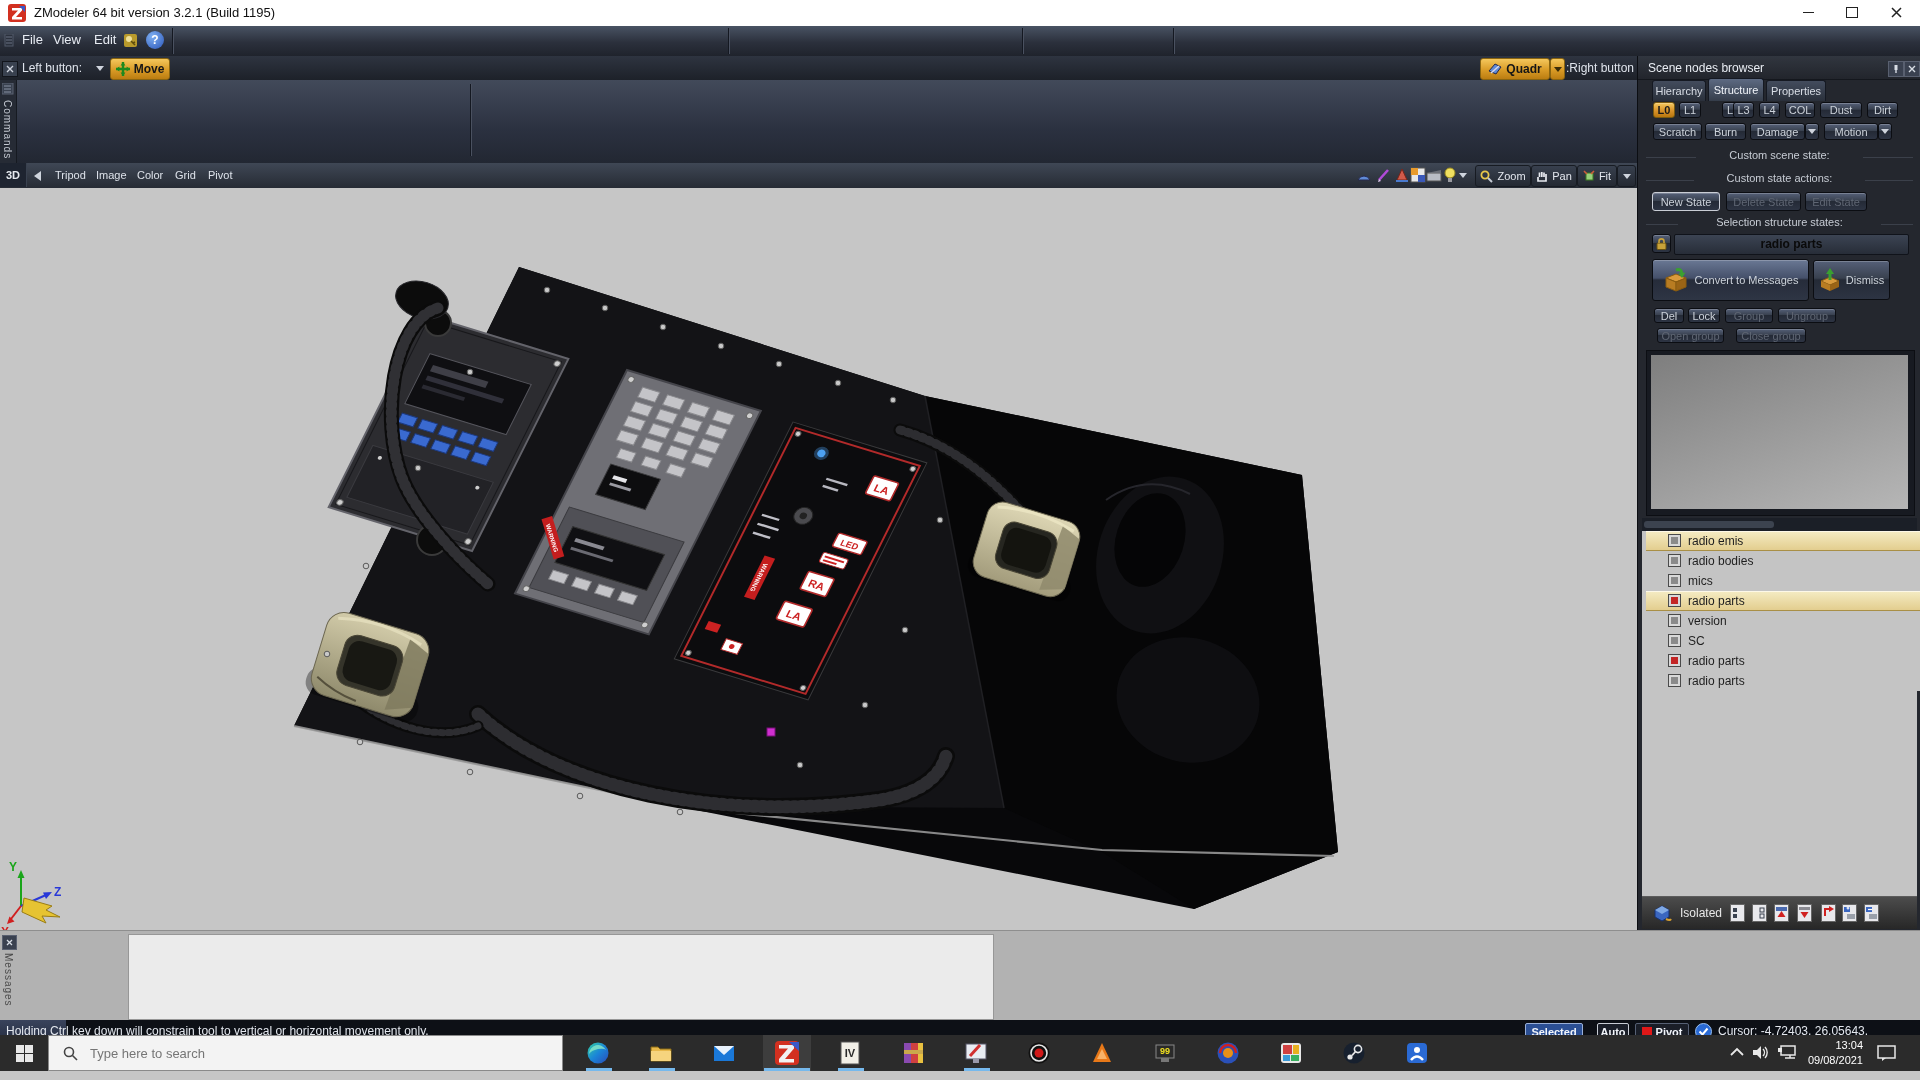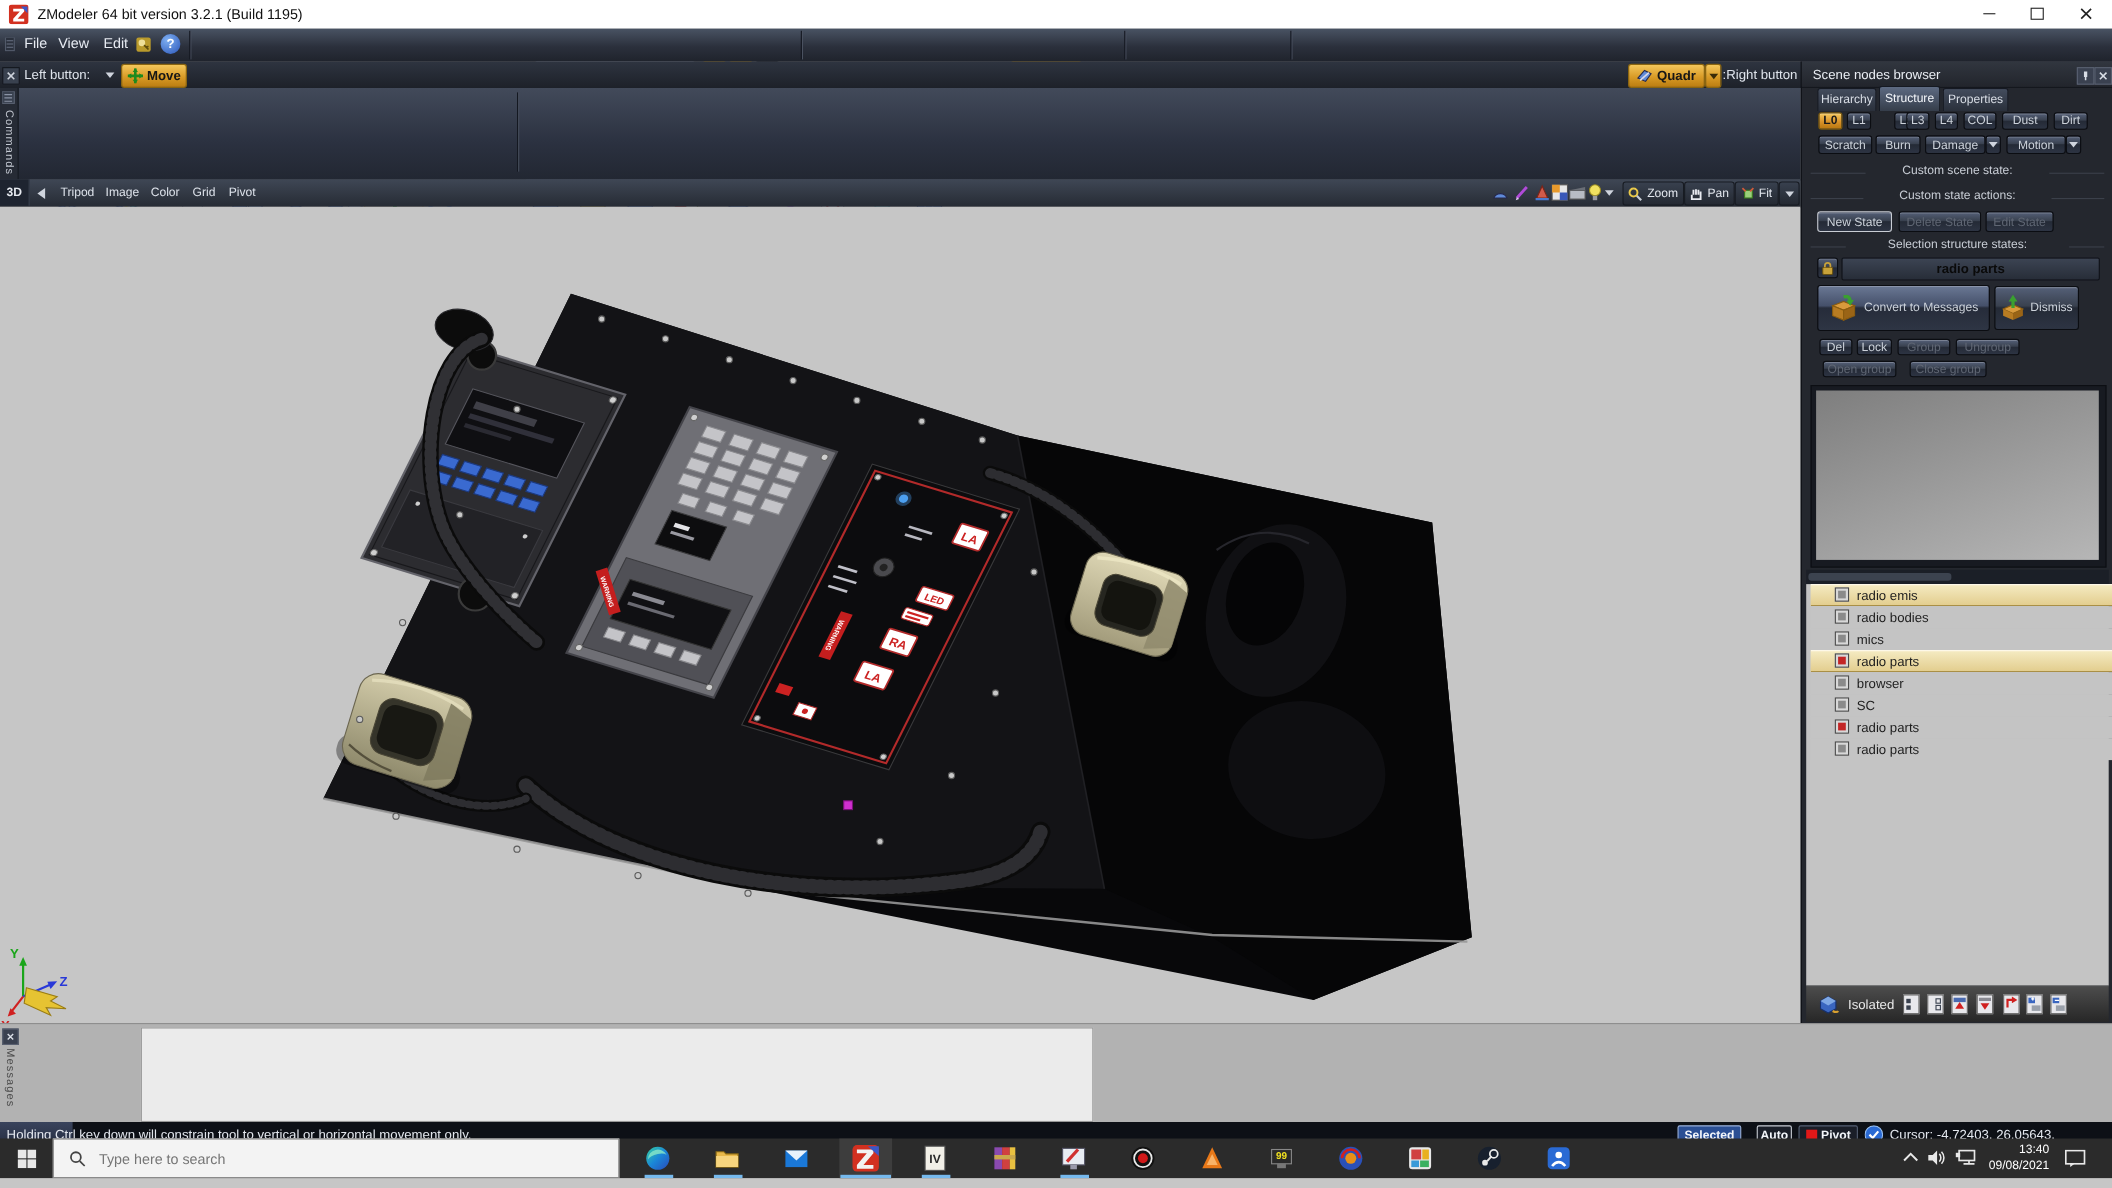--- a/index.html
+++ b/index.html
@@ -892,21 +892,21 @@
       <div class="abs nrow sel" style="top:60px">
           <span class="ncb r">
             <i></i>
           </span>
           <span class="nlab">radio parts</span>
         </div>
       <div class="abs nrow" style="top:80px">
           <span class="ncb">
             <i></i>
           </span>
-          <span class="nlab">browser</span>
+          <span class="nlab">version</span>
         </div>
       <div class="abs nrow" style="top:100px">
           <span class="ncb">
             <i></i>
           </span>
           <span class="nlab">SC</span>
         </div>
       <div class="abs nrow" style="top:120px">
           <span class="ncb r">
             <i></i>
@@ -1123,21 +1123,21 @@
     <svg class="abs" style="left:1751px;top:9px" width="20" height="17">
         <polygon points="2,6 6,6 10,2 10,15 6,11 2,11" fill="#e8e8e8"></polygon>
         <path d="M12,5 a5,5 0 0 1 0,7 M14,3 a8,8 0 0 1 0,11" stroke="#e8e8e8" stroke-width="1.4" fill="none"></path>
       </svg>
     <svg class="abs" style="left:1777px;top:9px" width="22" height="18">
         <rect x="4" y="2" width="14" height="9" fill="none" stroke="#e8e8e8" stroke-width="1.5"></rect>
         <path d="M8,14 h10 M13,11 v3" stroke="#e8e8e8" stroke-width="1.5"></path>
         <rect x="1" y="4" width="4" height="4" fill="#e8e8e8"></rect>
       </svg>
     <div class="abs traytext" style="left:1803px;top:3px;width:60px">
-      <div>13:40</div>
+      <div>13:04</div>
       <div>09/08/2021</div>
     </div>
     <svg class="abs" style="left:1877px;top:10px" width="20" height="17">
         <rect x="1" y="1" width="17" height="12" fill="none" stroke="#e8e8e8" stroke-width="1.5"></rect>
         <polygon points="5,13 5,16 9,13" fill="#e8e8e8"></polygon>
       </svg>
   </div>
 
 </div>
 

